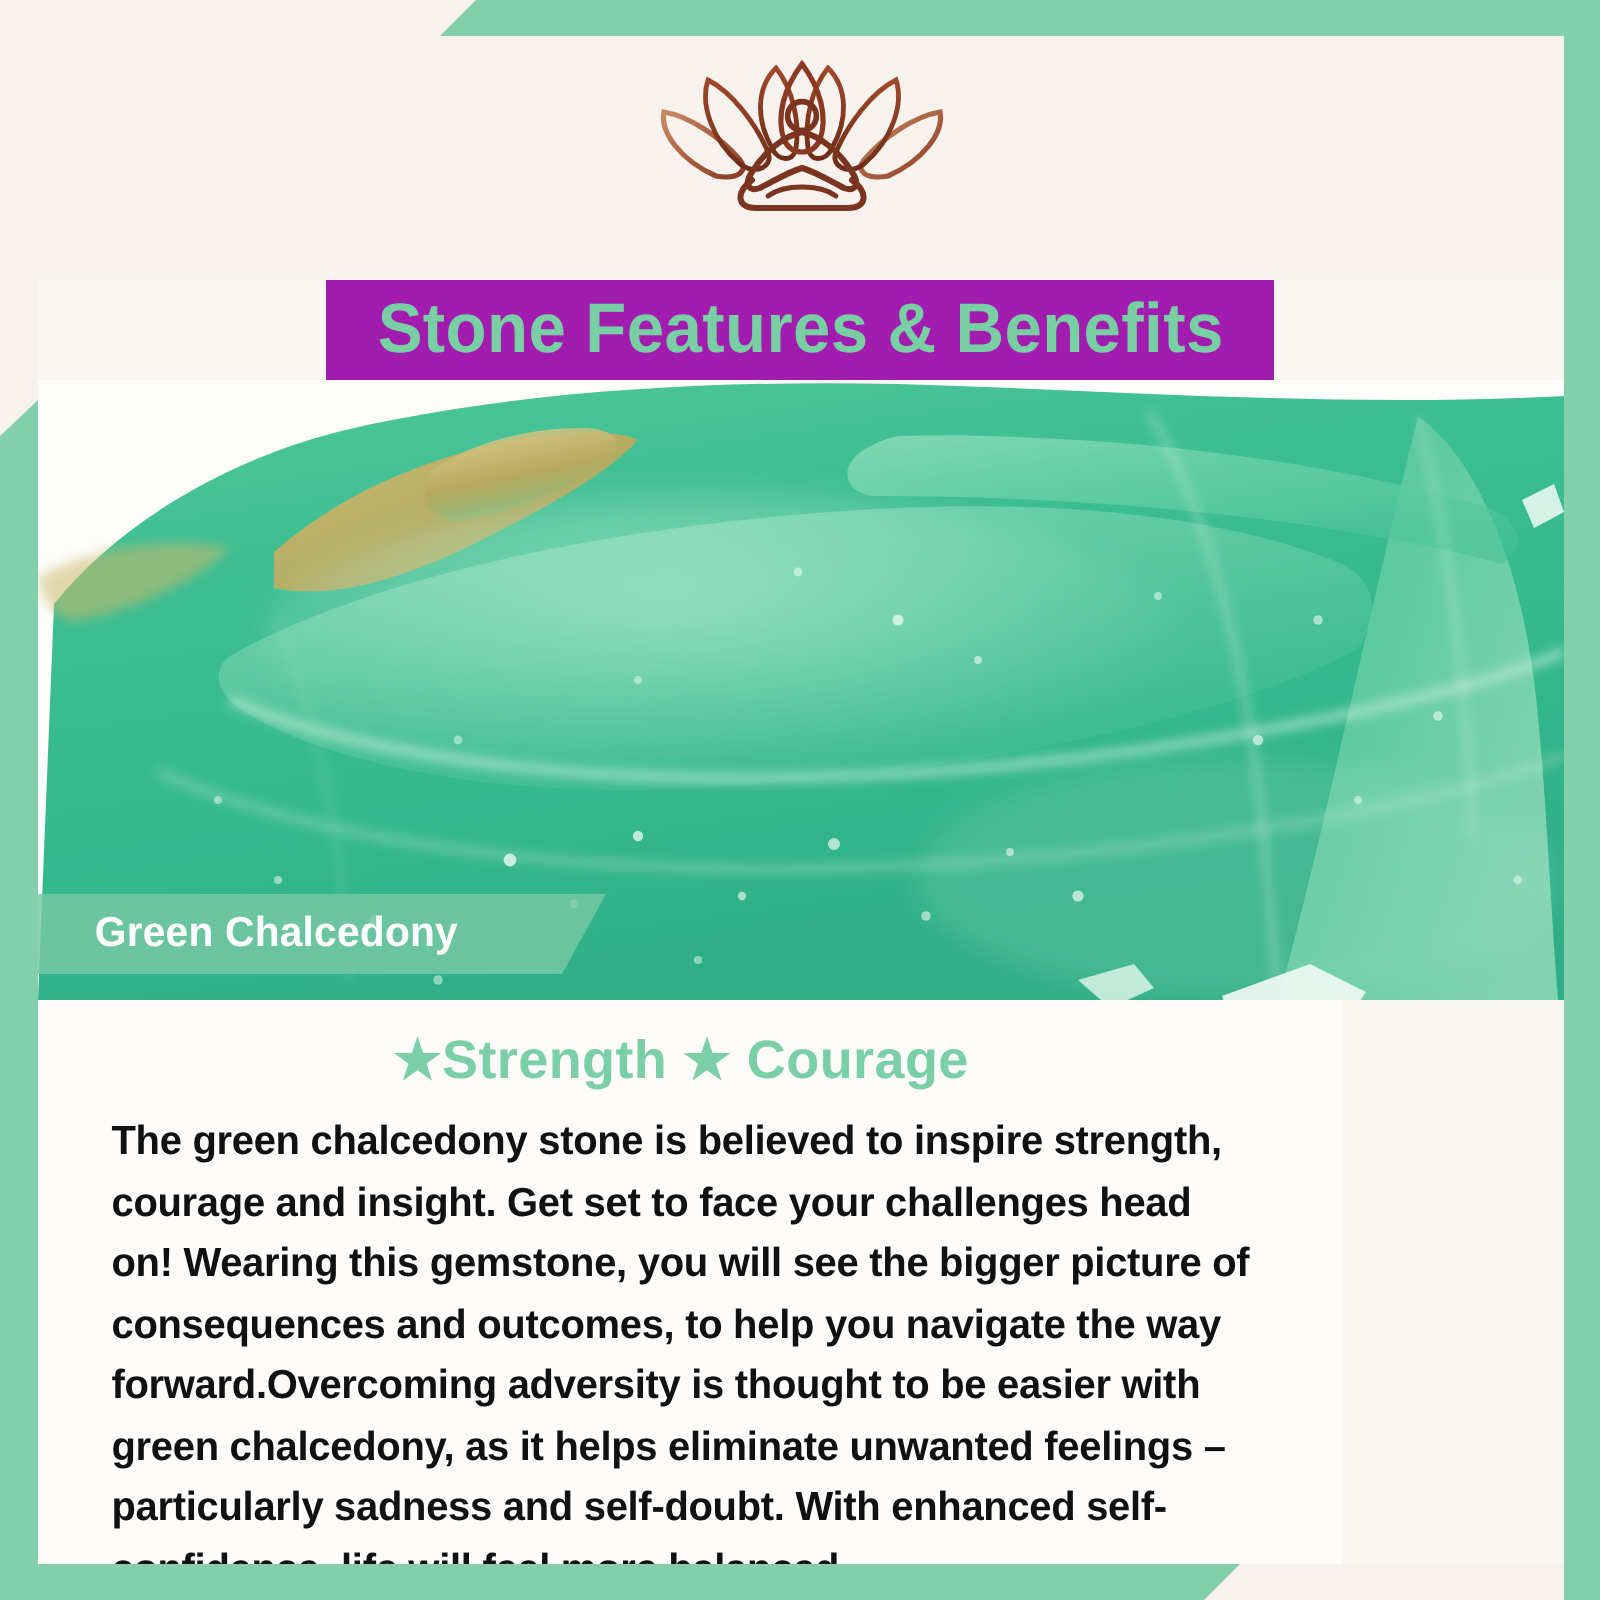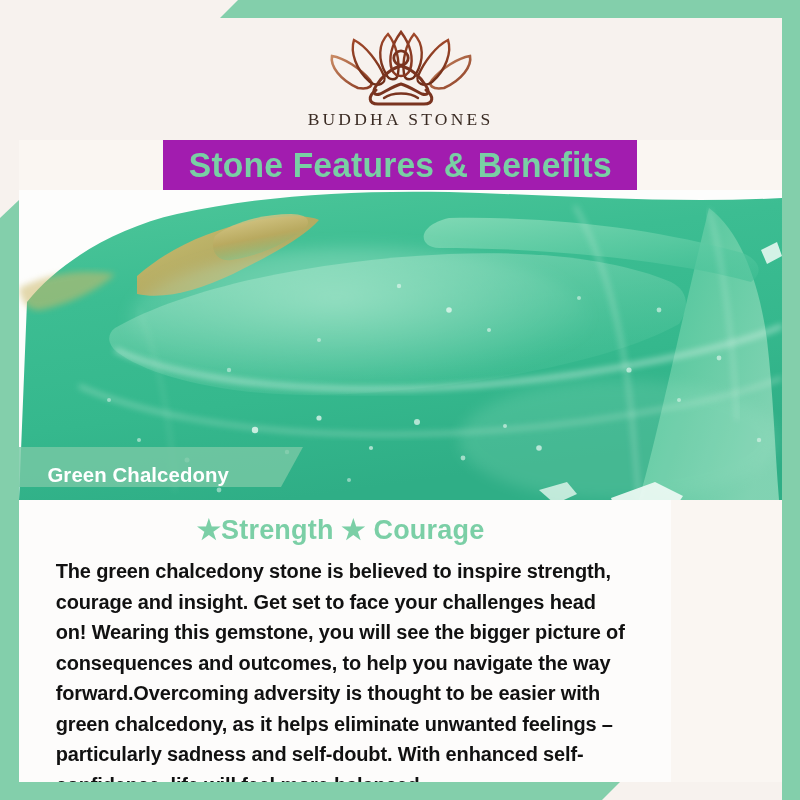--- a/index.html
+++ b/index.html
@@ -107,21 +107,21 @@
   .photo svg { display:block; width:100%; height:100%; }
 
   
   .stone-banner {
     position:absolute;
     left:19px; top:447px;
     width:284px; height:40px;
     z-index:4;
     background:rgba(120,200,165,0.82);
     clip-path:polygon(0 0, 100% 0, calc(100% - 22px) 100%, 0 100%);
-    display:flex; align-items:flex-end;
+    display:flex; align-items:center;
   }
   .stone-banner-text {
     color:#ffffff;
     font-size:21px;
     font-weight:bold;
     padding-left:26px;
     letter-spacing:0.1px;
     white-space:nowrap;
     transform:scaleX(0.97);
   }
@@ -308,21 +308,20 @@
       <path d="M 75,4 C 84,16 88,30 84,42 C 80,50 70,50 66,42 C 62,30 66,16 75,4 Z" fill="none" stroke="#8a3a22" stroke-width="2.6" stroke-linecap="round"></path>
 
       <circle cx="75" cy="30" r="7.2" fill="none" stroke="#7a3420" stroke-width="2.8"></circle>
 
       <path d="M 75,38 C 66,40 56,48 50,58 C 46,64 48,68 54,66 C 60,63 68,58 75,56
                C 82,58 90,63 96,66 C 102,68 104,64 100,58 C 94,48 84,40 75,38 Z" fill="none" stroke="#7a3420" stroke-width="3"></path>
 
       <path d="M 50,62 C 42,68 42,76 52,76 L 98,76 C 108,76 108,68 100,62" fill="none" stroke="#7a3420" stroke-width="3" stroke-linecap="round"></path>
       <path d="M 58,70 C 66,64 84,64 92,70" fill="none" stroke="#7a3420" stroke-width="2.4" stroke-linecap="round"></path>
     </svg>
-    <div class="logo-word">BUDDHA STONES</div>
   </div>
 
   <div class="title-banner">
     <span class="title-text">Stone Features &amp; Benefits</span>
   </div>
 
   <div class="body-block">
     <div class="headline">
       <span>★Strength ★ Courage</span>
     </div>

